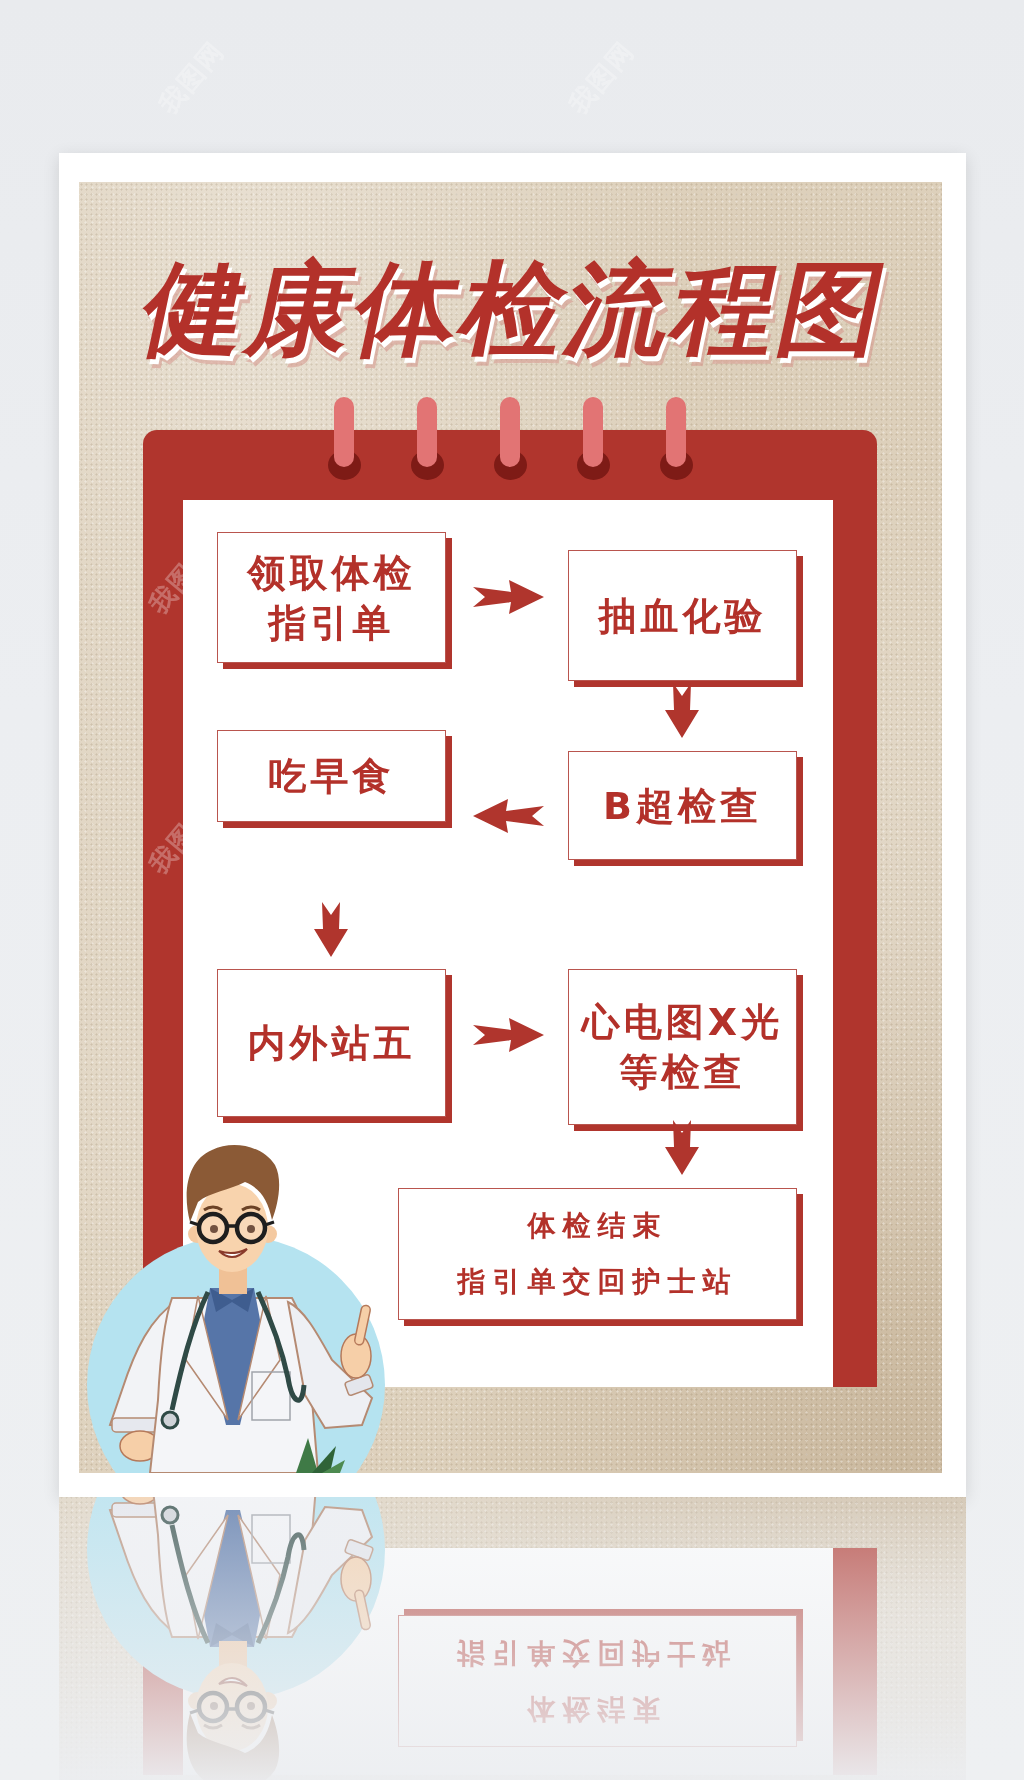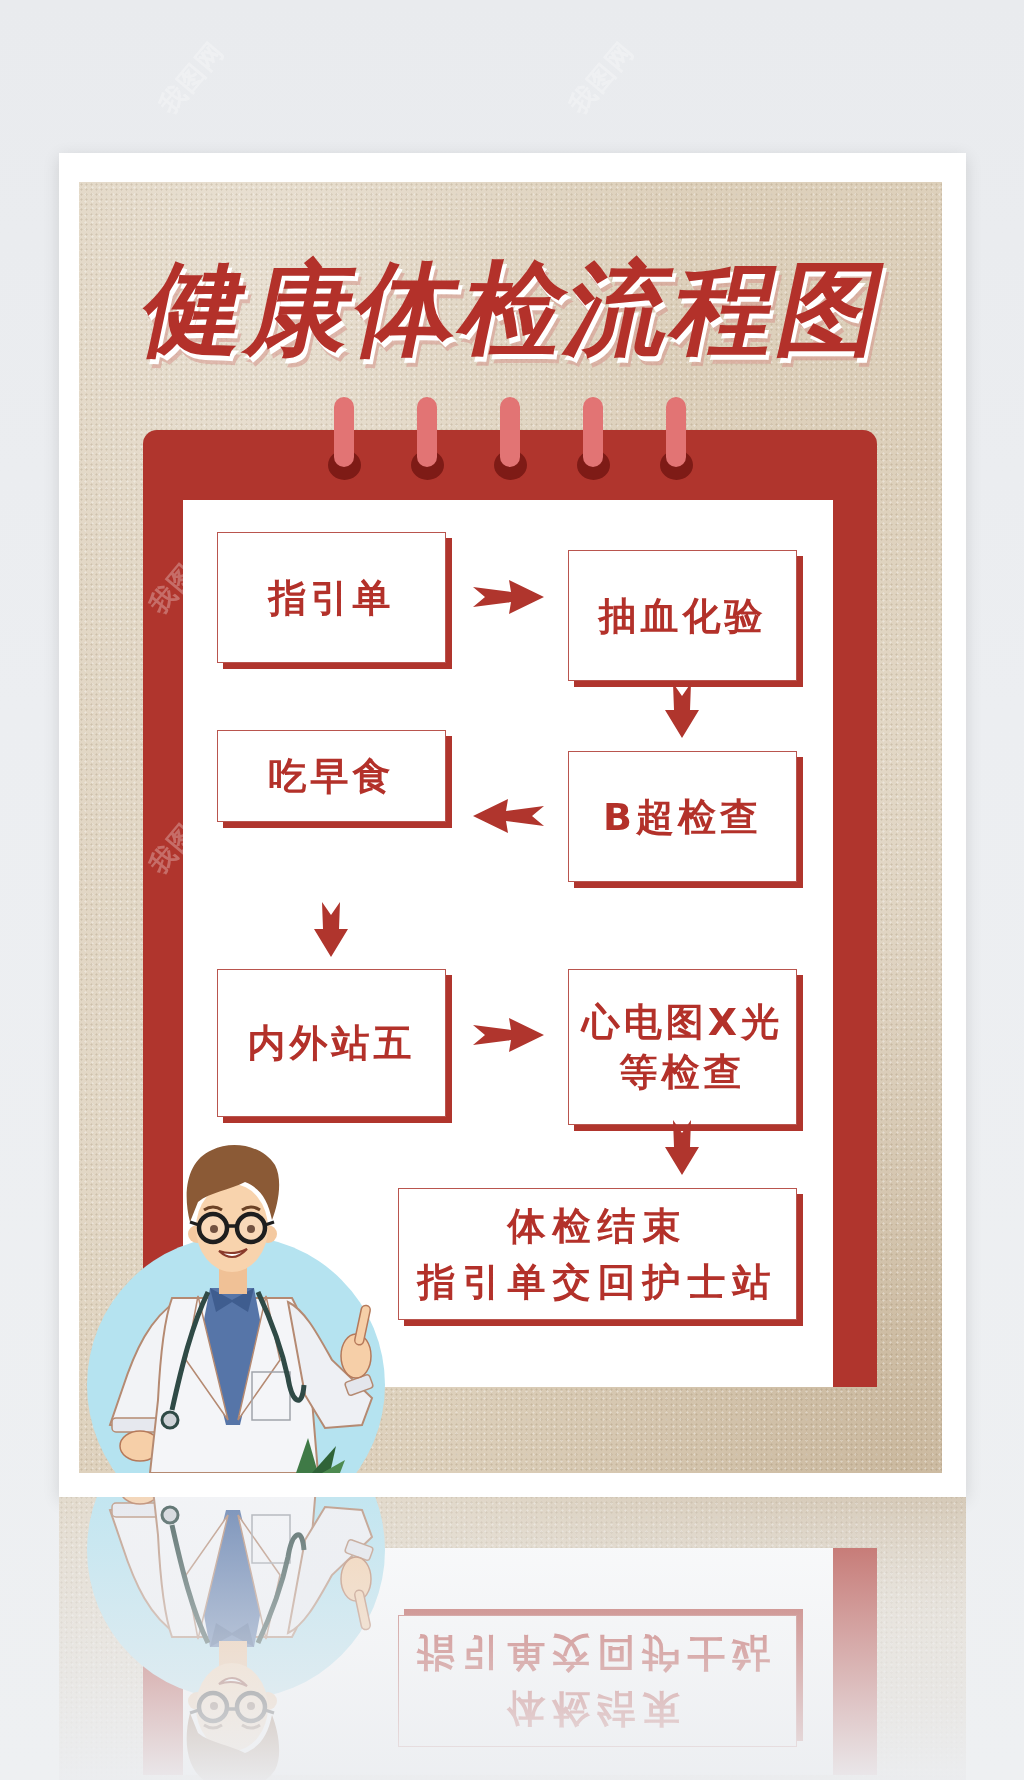--- a/index.html
+++ b/index.html
@@ -44,21 +44,21 @@
   #clip-inner{left:183px;top:500px;width:650px;height:887px;background:#fff;}
   .ring-hole{position:absolute;width:33px;height:30px;border-radius:50%;background:var(--ring-hole);}
   .ring{position:absolute;width:20px;height:70px;border-radius:10px;background:var(--ring);}
   .step-box{
     position:absolute;background:#fff;border:1.5px solid var(--box-border);
     box-shadow:6px 6px 0 var(--accent);box-sizing:border-box;
     display:flex;flex-direction:column;align-items:center;justify-content:center;
     color:var(--text);font-weight:bold;font-size:38px;line-height:50px;letter-spacing:4px;
   }
   .step-box span{display:block;white-space:nowrap;}
-  .step-box.final{font-size:38px;line-height:56px;letter-spacing:7px;}
+  .step-box.final{font-size:28px;line-height:56px;letter-spacing:7px;}
   .arrow{position:absolute;}
   .arrow polygon{fill:var(--accent);}
   #doctor{left:79px;top:1130px;width:341px;height:343px;}
   #reflection{left:59px;top:1497px;width:907px;height:283px;overflow:hidden;}
   #mirror{position:absolute;left:0;top:-35px;width:907px;height:313px;transform:scaleY(-1);}
   #reflection-fade{
     left:0;top:0;width:907px;height:283px;
     background:linear-gradient(to bottom, rgba(236,238,241,.25) 0%, rgba(236,238,241,.55) 40%, rgba(236,238,241,.97) 100%);
   }
 </style>
@@ -88,26 +88,27 @@
   <div class="ring" style="left:583px;top:397px;"></div>
   <div class="ring-hole" style="left:660px;top:450px;"></div>
   <div class="ring" style="left:666px;top:397px;"></div>
 </div>
 
 <div class="watermark" style="left:140px;top:560px;">我图网</div>
 <div class="watermark" style="left:555px;top:580px;">我图网</div>
 <div class="watermark" style="left:140px;top:820px;">我图网</div>
 
 <div class="step-box" style="left:217px;top:532px;width:229px;height:131px;">
+  <span>领取体检</span>
   <span>指引单</span>
 </div>
 <div class="step-box" style="left:568px;top:532px;width:229px;height:131px;margin-top:18px;">
   <span>抽血化验</span>
 </div>
-<div class="step-box" style="left:568px;top:751px;width:229px;height:131px;">
+<div class="step-box" style="left:568px;top:751px;width:229px;height:109px;">
   <span>B超检查</span>
 </div>
 <div class="step-box" style="left:217px;top:730px;width:229px;height:92px;">
   <span>吃早食</span>
 </div>
 <div class="step-box" style="left:217px;top:969px;width:229px;height:148px;">
   <span>内外站五</span>
 </div>
 <div class="step-box" style="left:568px;top:969px;width:229px;height:156px;">
   <span>心电图X光</span>

